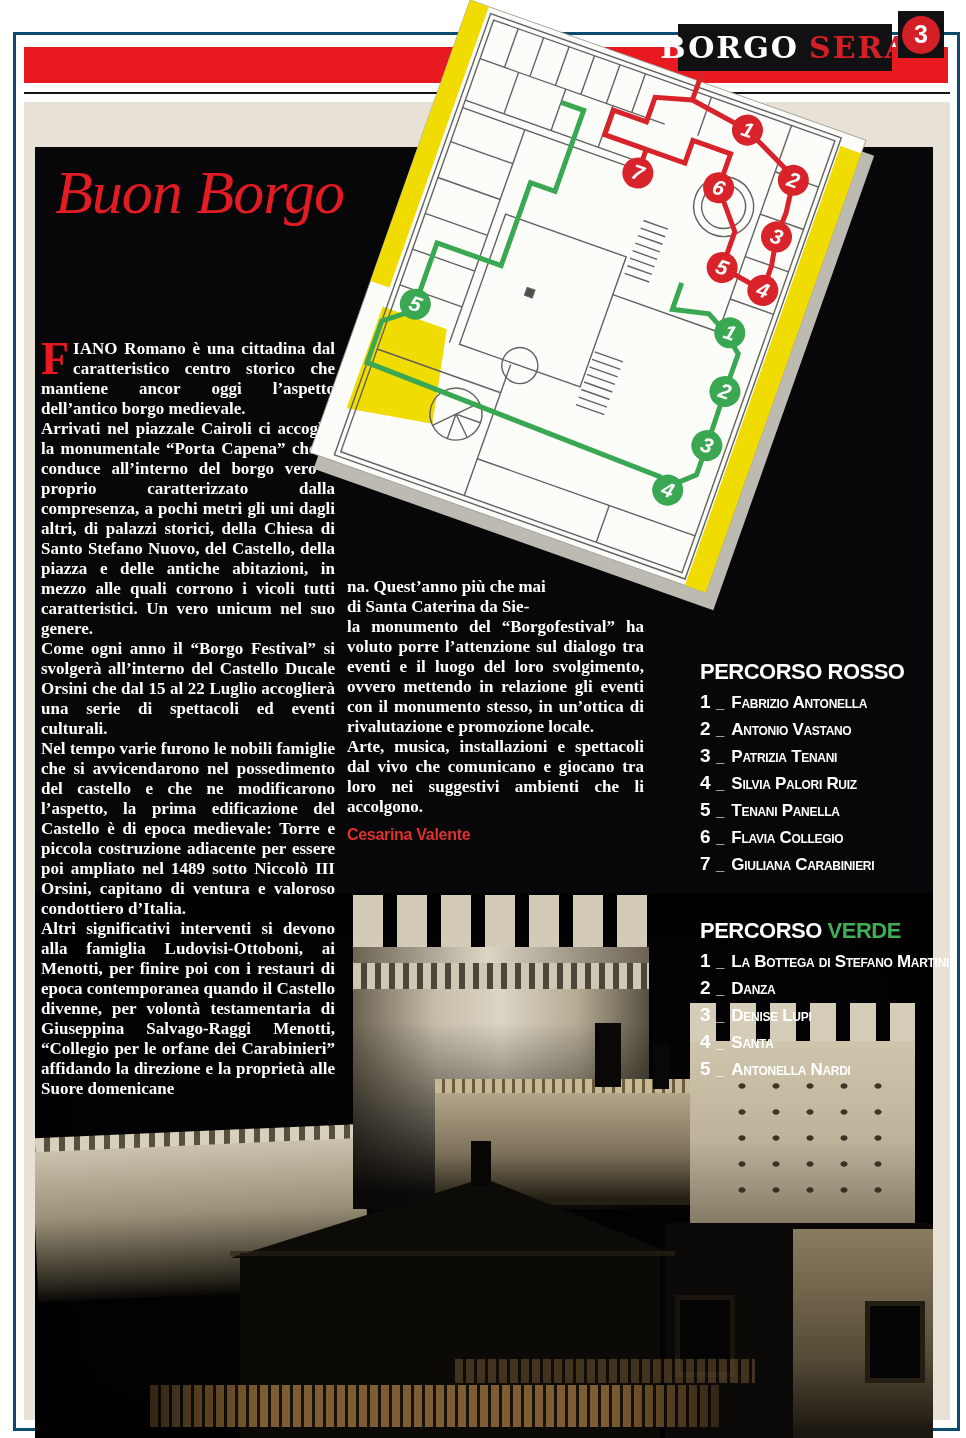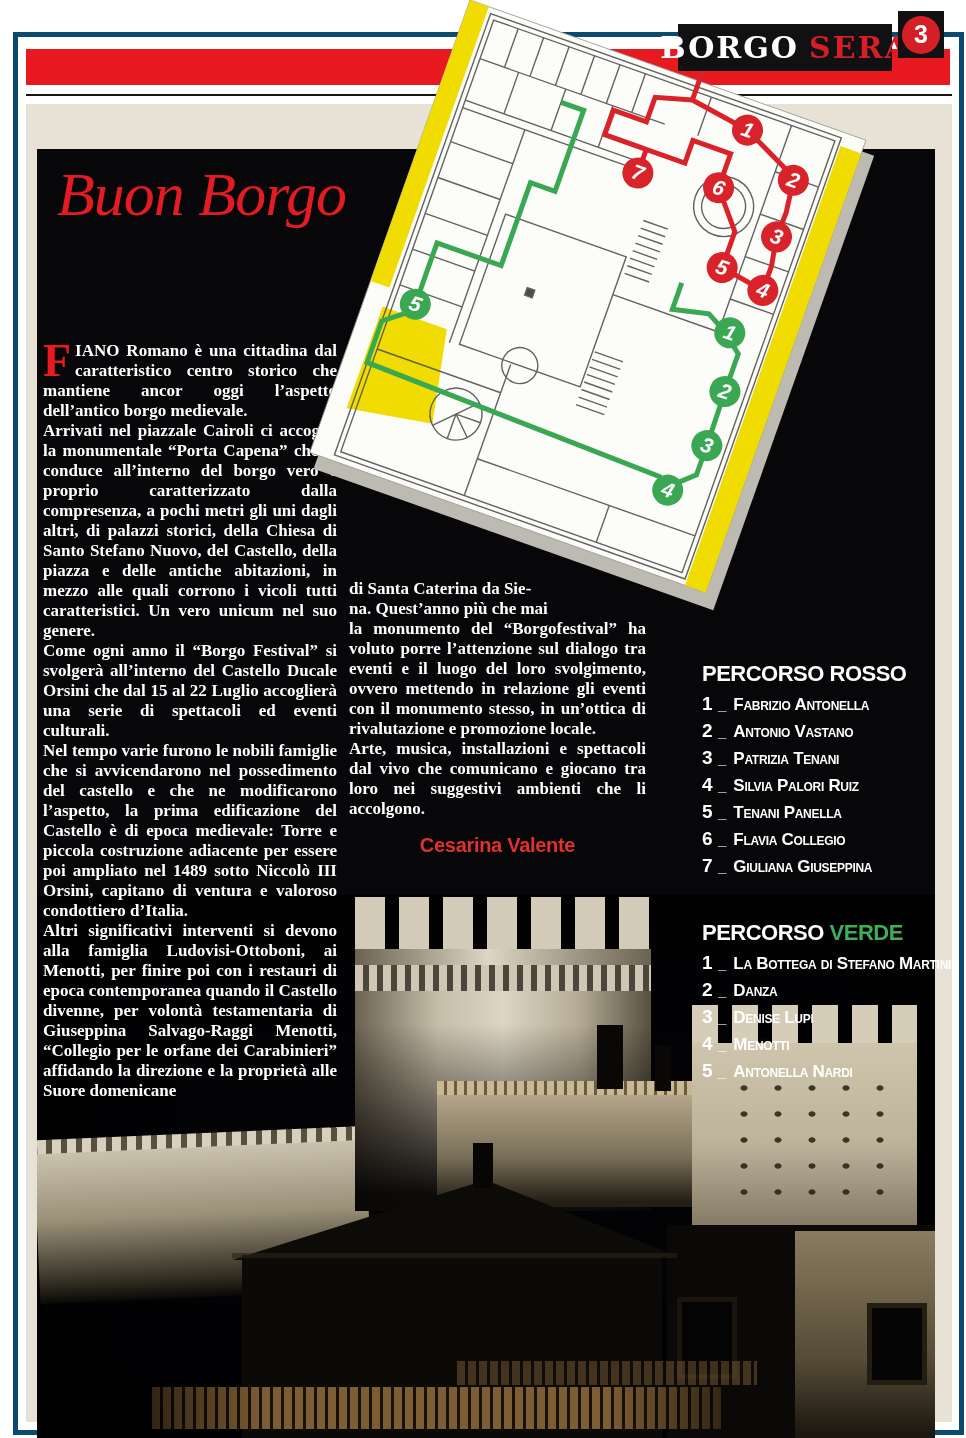--- a/index.html
+++ b/index.html
@@ -1,21 +1,21 @@
 <!DOCTYPE html>
 <html><head>
 <meta charset="utf-8">
 <style>
   html,body{margin:0;padding:0;}
   body{width:966px;height:1438px;position:relative;background:#ffffff;
        font-family:"Liberation Serif",serif;overflow:hidden;}
 
   
   .frame{position:absolute;left:13px;top:32px;width:941px;height:1393px;
-         border:5px solid #0c4a6e;background:#ffffff;}
+         border:3px solid #0c4a6e;background:#ffffff;}
   .redbar{position:absolute;left:8px;top:12px;width:924px;height:36px;background:#e8191f;}
   .rule{position:absolute;left:8px;top:57px;width:926px;height:2px;background:#141414;}
   .beige{position:absolute;left:8px;top:67px;width:926px;height:1318px;background:#e7e2d5;}
   .blackpage{position:absolute;left:11px;top:45px;width:898px;height:1296px;background:#07070a;}
 
   
   .logo{position:absolute;left:678px;top:24px;width:214px;height:47px;background:#111114;
         display:flex;align-items:center;justify-content:center;z-index:40;
         font-family:"DejaVu Serif",serif;font-weight:bold;font-size:30px;letter-spacing:2px;}
   .logo .w{color:#ffffff;padding-right:10px;}
@@ -32,22 +32,22 @@
             font-size:62px;line-height:86px;letter-spacing:-1px;white-space:nowrap;}
 
   
   .col{position:absolute;color:#ffffff;font-weight:bold;font-size:17px;line-height:20px;z-index:6;}
   .col p{margin:0;text-align:justify;}
   .leftcol{left:6px;top:192px;width:294px;}
   .midcol{left:312px;top:430px;width:297px;}
   .shortline{display:block;text-align:left;}
   .it{}
   .dropcap{float:left;color:#e8191f;font-size:46px;line-height:36px;padding:2px 4px 0 0;font-weight:bold;}
-  .byline{margin-top:16px;text-align:center;color:#e0312d;
-          font-family:"Liberation Sans",sans-serif;font-weight:bold;font-size:20px;letter-spacing:-0.3px;}
+  .byline{margin-top:8px;text-align:left;color:#e0312d;
+          font-family:"Liberation Sans",sans-serif;font-weight:bold;font-size:16px;letter-spacing:-0.3px;}
 
   
   .routes{position:absolute;left:625px;top:512px;width:276px;z-index:6;color:#fff;
           font-family:"Liberation Sans",sans-serif;margin-left:40px;}
   .r-head{font-weight:bold;font-size:22px;letter-spacing:-0.5px;margin:0 0 6px 0;white-space:nowrap;}
   .r-head .green{color:#3fae55;}
   .r-item{height:27px;display:flex;align-items:baseline;white-space:nowrap;}
   .r-num{font-weight:bold;font-size:19px;width:16px;}
   .r-sep{font-weight:bold;font-size:15px;padding:0 7px 0 0;}
   .r-name{font-variant:small-caps;font-weight:bold;font-size:17px;letter-spacing:-0.3px;}
@@ -145,22 +145,22 @@
       <div class="col leftcol">
         <p><span class="dropcap">F</span><span>IANO Romano è una cittadina dal caratteristico centro storico che mantiene ancor oggi l’aspetto dell’antico borgo medievale.</span></p>
         <p><span>Arrivati nel piazzale Cairoli ci accoglie la monumentale </span><span class="it">“Porta Capena”</span><span> che ci conduce all’interno del borgo vero e proprio caratterizzato dalla compresenza, a pochi metri gli uni dagli altri, di palazzi storici, della Chiesa di Santo Stefano Nuovo, del Castello, della piazza e delle antiche abitazioni, in mezzo alle quali corrono i vicoli tutti caratteristici. Un vero unicum nel suo genere.</span></p>
         <p><span>Come ogni anno il </span><span class="it">“Borgo Festival”</span><span> si svolgerà all’interno del Castello Ducale Orsini che dal 15 al 22 Luglio accoglierà una serie di spettacoli ed eventi culturali.</span></p>
         <p><span>Nel tempo varie furono le nobili famiglie che si avvicendarono nel possedimento del castello e che ne modificarono l’aspetto, la prima edificazione del Castello è di epoca medievale: Torre e piccola costruzione adiacente per essere poi ampliato nel 1489 sotto Niccolò III Orsini, capitano di ventura e valoroso condottiero d’Italia.</span></p>
         <p><span>Altri significativi interventi si devono alla famiglia Ludovisi-Ottoboni, ai Menotti, per finire poi con i restauri di epoca contemporanea quando il Castello divenne, per volontà testamentaria di Giuseppina Salvago-Raggi Menotti, </span><span class="it">“Collegio per le orfane dei Carabinieri”</span><span> affidando la direzione e la proprietà alle Suore domenicane</span></p>
       </div>
 
       <div class="col midcol">
         <p>
+          <span class="shortline">na. Quest’anno più che mai</span>
           <span class="shortline">di Santa Caterina da Sie-</span>
-          <span class="shortline">na. Quest’anno più che mai</span>
           <span>la monumento del </span><span class="it">“Borgofestival”</span><span> ha voluto porre l’attenzione sul dialogo tra eventi e il luogo del loro svolgimento, ovvero mettendo in relazione gli eventi con il monumento stesso, in un’ottica di rivalutazione e promozione locale.</span>
         </p>
         <p><span>Arte, musica, installazioni e spettacoli dal vivo che comunicano e giocano tra loro nei suggestivi ambienti che li accolgono.</span></p>
         <div class="byline">Cesarina Valente</div>
       </div>
 
       <div class="routes">
         <div class="r-head">PERCORSO ROSSO</div>
         <div class="r-item">
             <span class="r-num">1</span>
@@ -188,21 +188,21 @@
             <span class="r-name">Tenani Panella</span>
           </div>
         <div class="r-item">
             <span class="r-num">6</span>
             <span class="r-sep">_</span>
             <span class="r-name">Flavia Collegio</span>
           </div>
         <div class="r-item">
             <span class="r-num">7</span>
             <span class="r-sep">_</span>
-            <span class="r-name">Giuliana Giuseppina</span>
+            <span class="r-name">Giuliana Carabinieri</span>
           </div>
         <div class="gap"></div>
         <div class="r-head"><span>PERCORSO </span><span class="green">VERDE</span></div>
         <div class="r-item">
             <span class="r-num">1</span>
             <span class="r-sep">_</span>
             <span class="r-name">La Bottega di Stefano Martini</span>
           </div>
         <div class="r-item">
             <span class="r-num">2</span>
@@ -210,21 +210,21 @@
             <span class="r-name">Danza</span>
           </div>
         <div class="r-item">
             <span class="r-num">3</span>
             <span class="r-sep">_</span>
             <span class="r-name">Denise Lupi</span>
           </div>
         <div class="r-item">
             <span class="r-num">4</span>
             <span class="r-sep">_</span>
-            <span class="r-name">Menotti</span>
+            <span class="r-name">Santa</span>
           </div>
         <div class="r-item">
             <span class="r-num">5</span>
             <span class="r-sep">_</span>
             <span class="r-name">Antonella Nardi</span>
           </div>
       </div>
 
     </div>
   </div>

